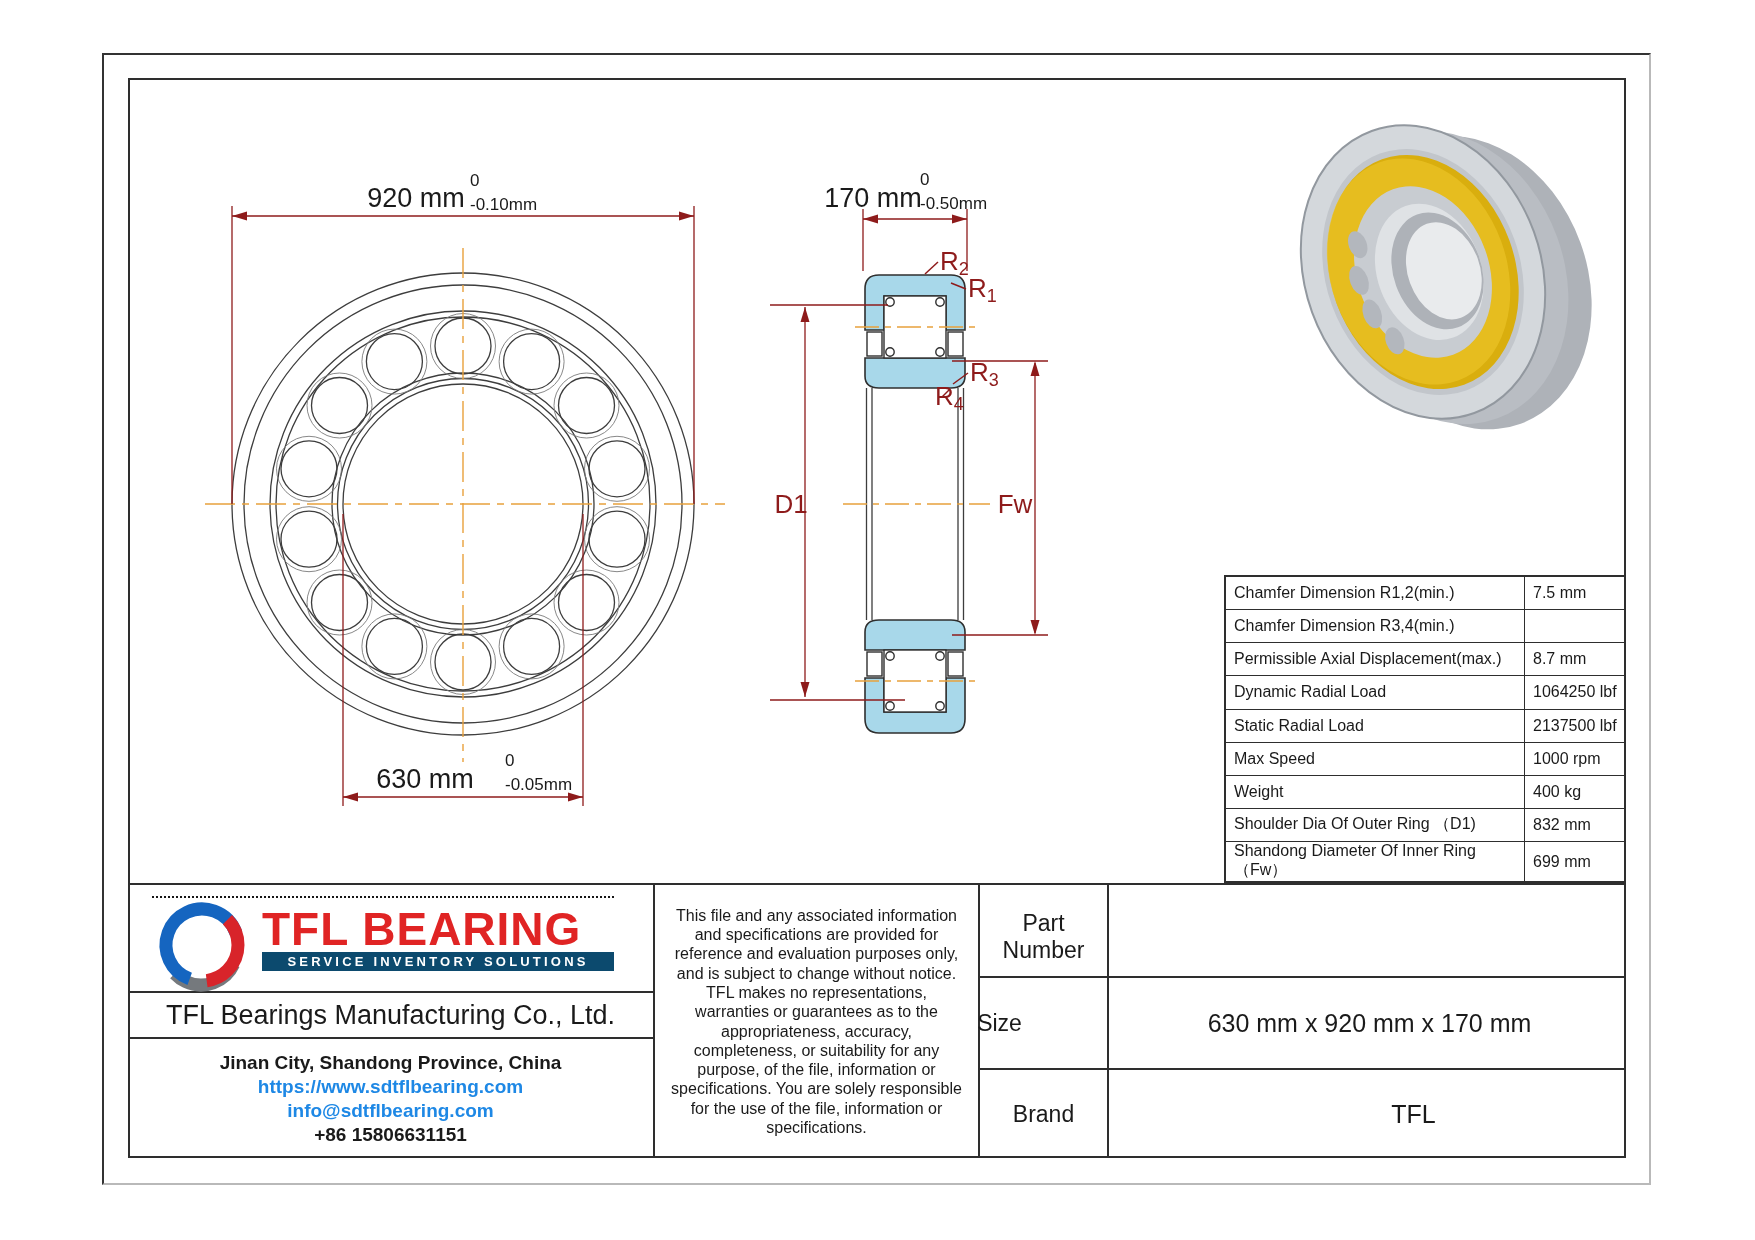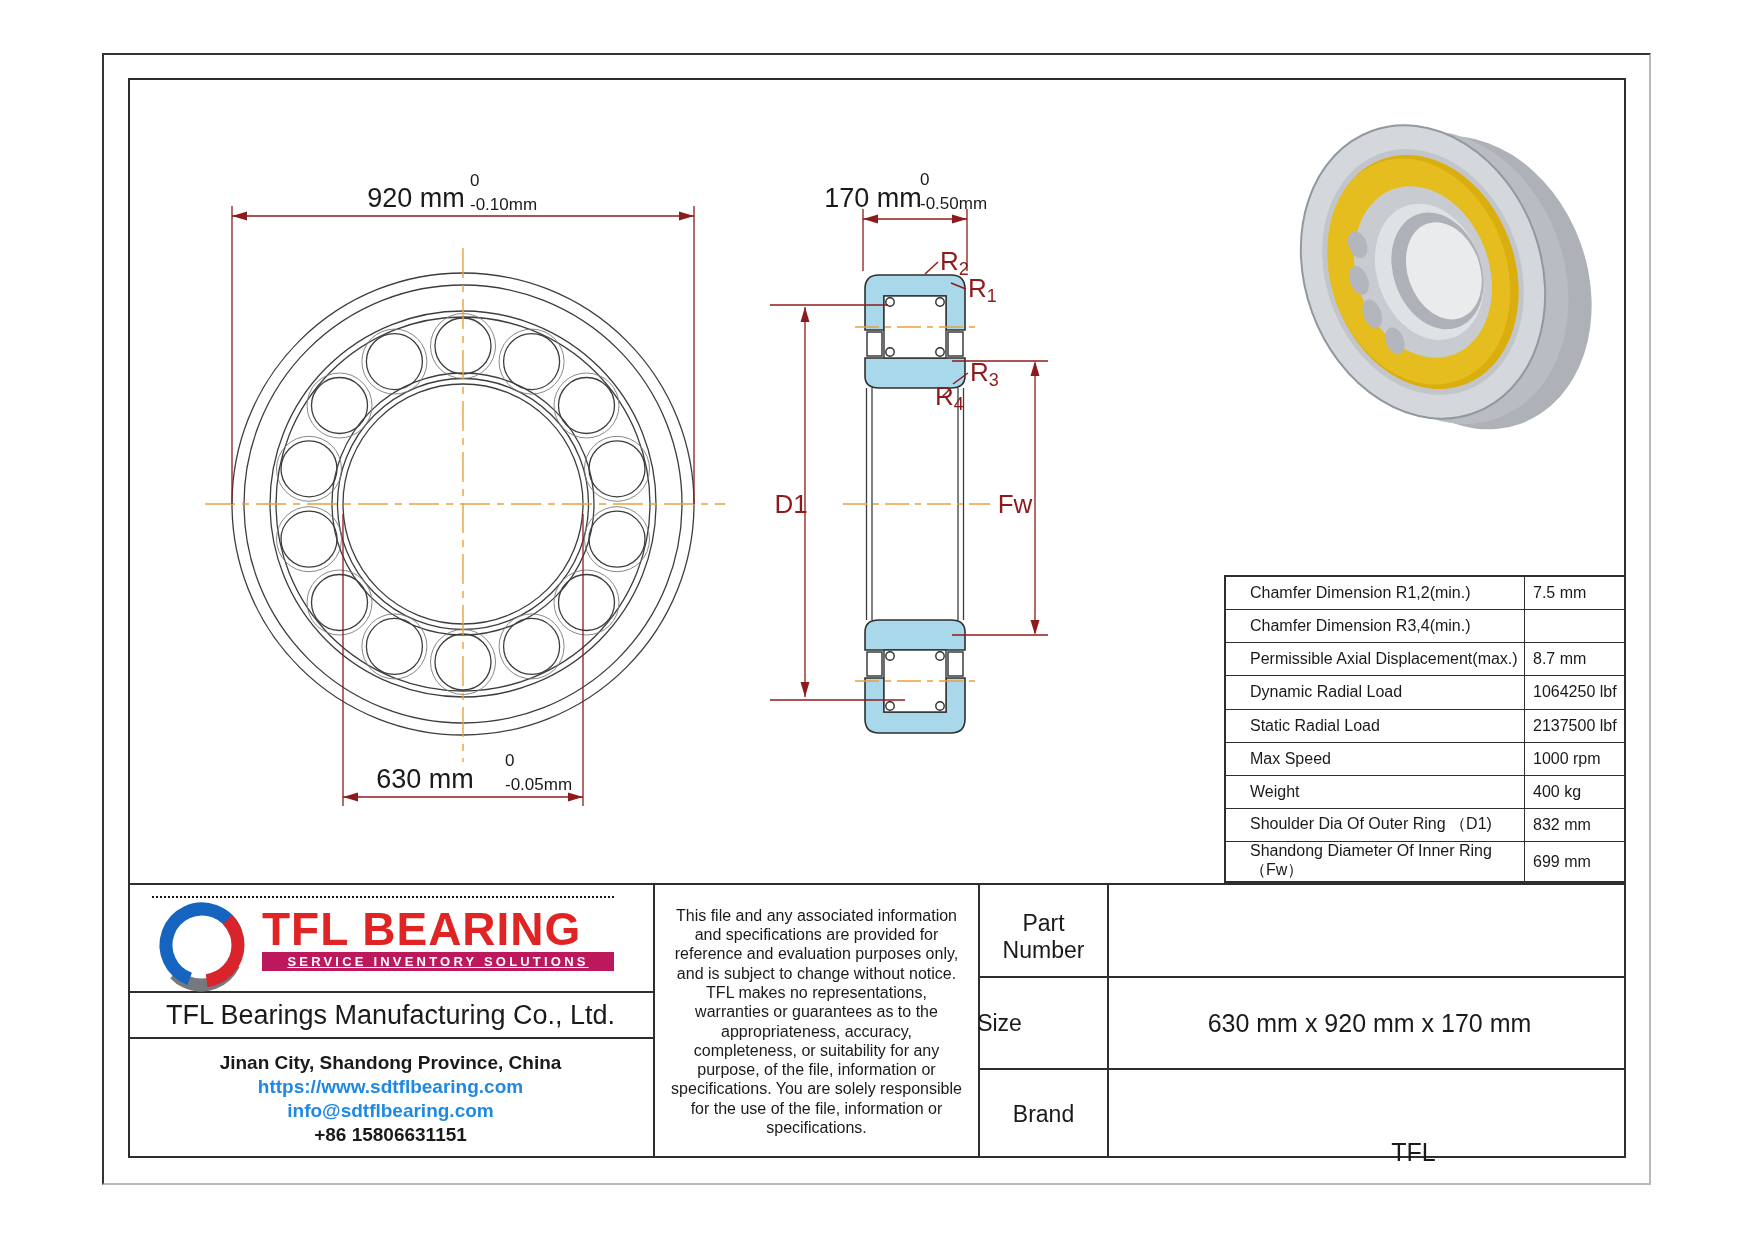--- a/index.html
+++ b/index.html
@@ -10,36 +10,36 @@
     border:2px solid;border-color:#333 #b9b9b9 #b9b9b9 #333;box-sizing:border-box;}
   .inner-frame{left:128px;top:78px;width:1498px;height:1080px;
     border:2px solid #2e2e2e;box-sizing:border-box;}
   .hline,.vline{background:#2e2e2e;}
   
   .spec-table{left:1224px;top:575px;width:402px;height:308px;border:2px solid #2e2e2e;
     box-sizing:border-box;display:flex;flex-direction:column;background:#fff;}
   .spec-row{flex:1;display:flex;border-bottom:1.5px solid #2e2e2e;align-items:stretch;}
   .spec-row:last-child{border-bottom:none;}
   .spec-label{width:299px;border-right:1.5px solid #2e2e2e;display:flex;align-items:center;
-    padding-left:24px;font-size:16px;box-sizing:border-box;}
+    padding-left:8px;font-size:16px;box-sizing:border-box;}
   .spec-value{flex:1;display:flex;align-items:center;padding-left:8px;font-size:16px;}
   
   .cell{display:flex;align-items:center;justify-content:center;text-align:center;box-sizing:border-box;}
   .company-name{font-size:27px;}
   .contact{flex-direction:column;font-size:19px;line-height:22px;}
   .contact .ln{margin:1px 0;}
   .link{color:#1e88e5;font-weight:600;}
   .addr{font-weight:600;}
   .phone{font-weight:700;}
   .disclaimer{font-size:16px;line-height:19.3px;padding:16px 13px;}
   .field-label{font-size:23px;}
   .field-value{font-size:25px;line-height:31px;padding:0 8px;}
   .brand-text{font-size:46px;font-weight:700;color:#e02424;letter-spacing:1px;white-space:nowrap;}
-  .banner{background:#be185d;color:#fff;font-size:13px;font-weight:700;letter-spacing:3.2px;
-    display:flex;align-items:center;justify-content:center;white-space:nowrap;text-decoration:underline;}
+  .banner{background:#0c4a6e;color:#fff;font-size:13px;font-weight:700;letter-spacing:3.2px;
+    display:flex;align-items:center;justify-content:center;white-space:nowrap;}
   .dotted-rule{border-top:2.5px dotted #161616;height:0;}
   svg text{font-family:"Liberation Sans",sans-serif;}
 </style>
 </head>
 <body>
 
 <div class="page">
 
   <div class="abs outer-border"></div>
   <div class="abs inner-frame"></div>
@@ -293,15 +293,15 @@
   </div>
 
   <div class="abs cell disclaimer" style="left:655px;top:885px;width:323px;height:273px;">This file and any associated information and specifications are provided for reference and evaluation purposes only, and is subject to change without notice. TFL makes no representations, warranties or guarantees as to the appropriateness, accuracy, completeness, or suitability for any purpose, of the file, information or specifications.  You are solely responsible for the use of the file, information or specifications.</div>
 
   <div class="abs cell field-label" style="left:980px;top:885px;width:127px;height:91px;margin-top:6px;">Part Number</div>
 
   <div class="abs cell field-label" style="left:936px;top:978px;width:127px;height:90px;">Size</div>
   <div class="abs cell field-value" style="left:1109px;top:978px;width:517px;height:90px;padding-left:12px;">630 mm x 920 mm x 170 mm</div>
 
   <div class="abs cell field-label" style="left:980px;top:1070px;width:127px;height:88px;">Brand</div>
-  <div class="abs cell field-value" style="left:1109px;top:1070px;width:609px;height:88px;margin-top:38px;">TFL</div>
+  <div class="abs cell field-value" style="left:1109px;top:1070px;width:609px;height:88px;">TFL</div>
 
 </div>
 
 </body></html>

